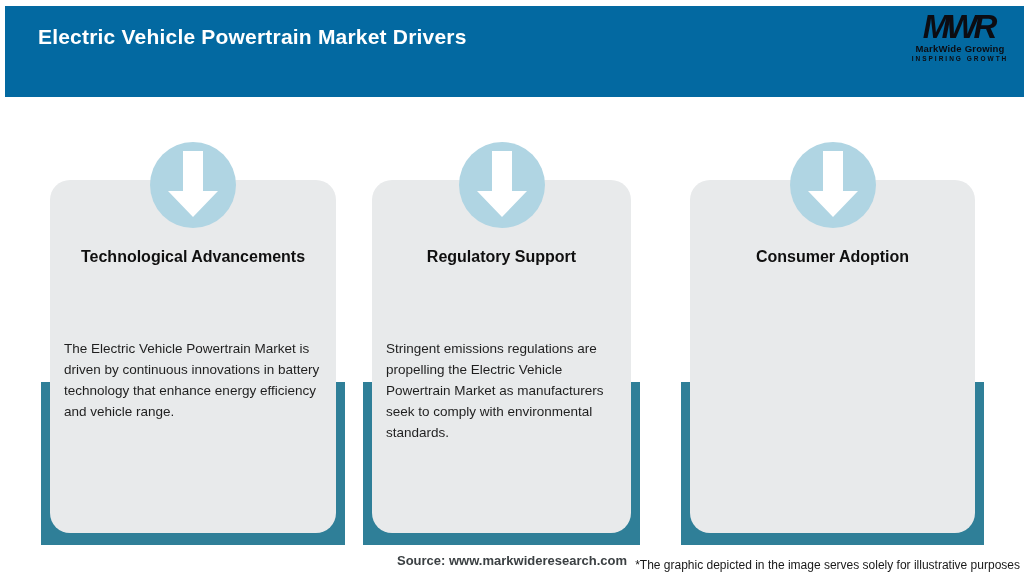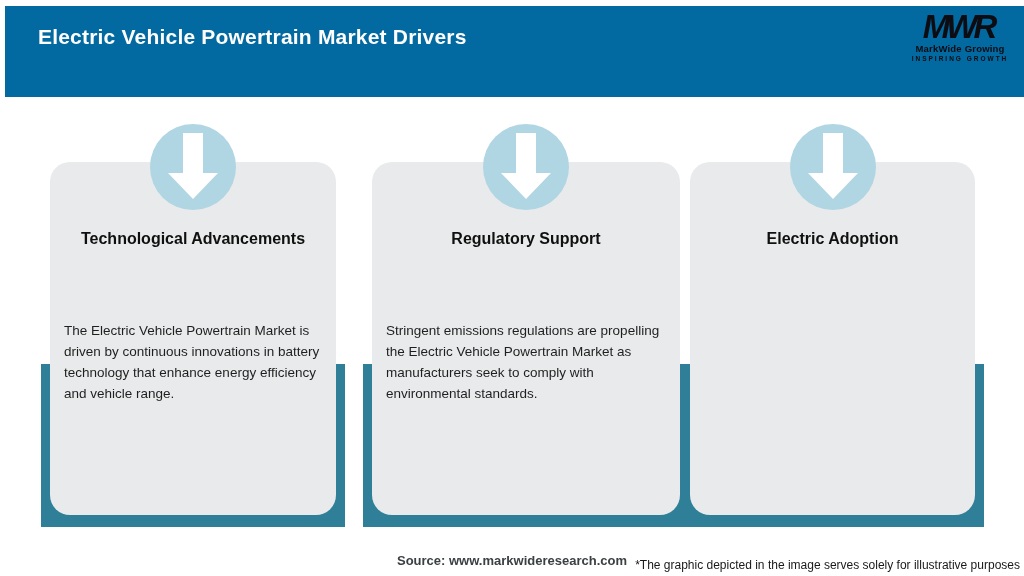--- a/index.html
+++ b/index.html
@@ -16,23 +16,23 @@
   }
   .logo { position:absolute; top:5px; right:12px; width:104px; text-align:center; color:#0c0c12; }
   .logo-mark {
     font-size:33px; line-height:32px; font-weight:900; font-style:italic;
     letter-spacing:-4px; padding-right:4px;
   }
   .logo-name { font-size:9.5px; font-weight:bold; letter-spacing:.2px; margin-top:0; }
   .logo-tagline { font-size:6.5px; font-weight:bold; letter-spacing:2px; margin-top:1px; }
 
   
-  .card-wrap { position:absolute; top:162px; height:353px; }
+  .card-wrap { position:absolute; top:180px; height:353px; }
   .card-wrap.c1 { left:50px;  width:286px; }
-  .card-wrap.c2 { left:372px; width:308px; }
+  .card-wrap.c2 { left:372px; width:259px; }
   .card-wrap.c3 { left:690px; width:285px; }
 
   .backing { position:absolute; left:-9px; right:-9px; top:202px; bottom:-12px; background:#2F7F98; }
   .card {
     position:absolute; left:0; right:0; top:0; bottom:0;
     background:#E8EAEB; border-radius:20px;
   }
   .card-title {
     margin:66px 8px 0; text-align:center;
     font-size:16px; line-height:22px; font-weight:bold; color:#101010;
@@ -93,21 +93,21 @@
     <div class="circle">
       <svg viewBox="0 0 86 86" width="86" height="86" aria-hidden="true">
         <path d="M33 9 L53 9 L53 49 L68 49 L43 75 L18 49 L33 49 Z" fill="#ffffff"></path>
       </svg>
     </div>
   </section>
 
   <section class="card-wrap c3">
     <div class="backing"></div>
     <div class="card">
-      <h2 class="card-title">Electric Adoption</h2>
+      <h2 class="card-title">Consumer Adoption</h2>
     </div>
     <div class="circle">
       <svg viewBox="0 0 86 86" width="86" height="86" aria-hidden="true">
         <path d="M33 9 L53 9 L53 49 L68 49 L43 75 L18 49 L33 49 Z" fill="#ffffff"></path>
       </svg>
     </div>
   </section>
 
   <footer>
     <div class="source">Source: www.markwideresearch.com</div>

